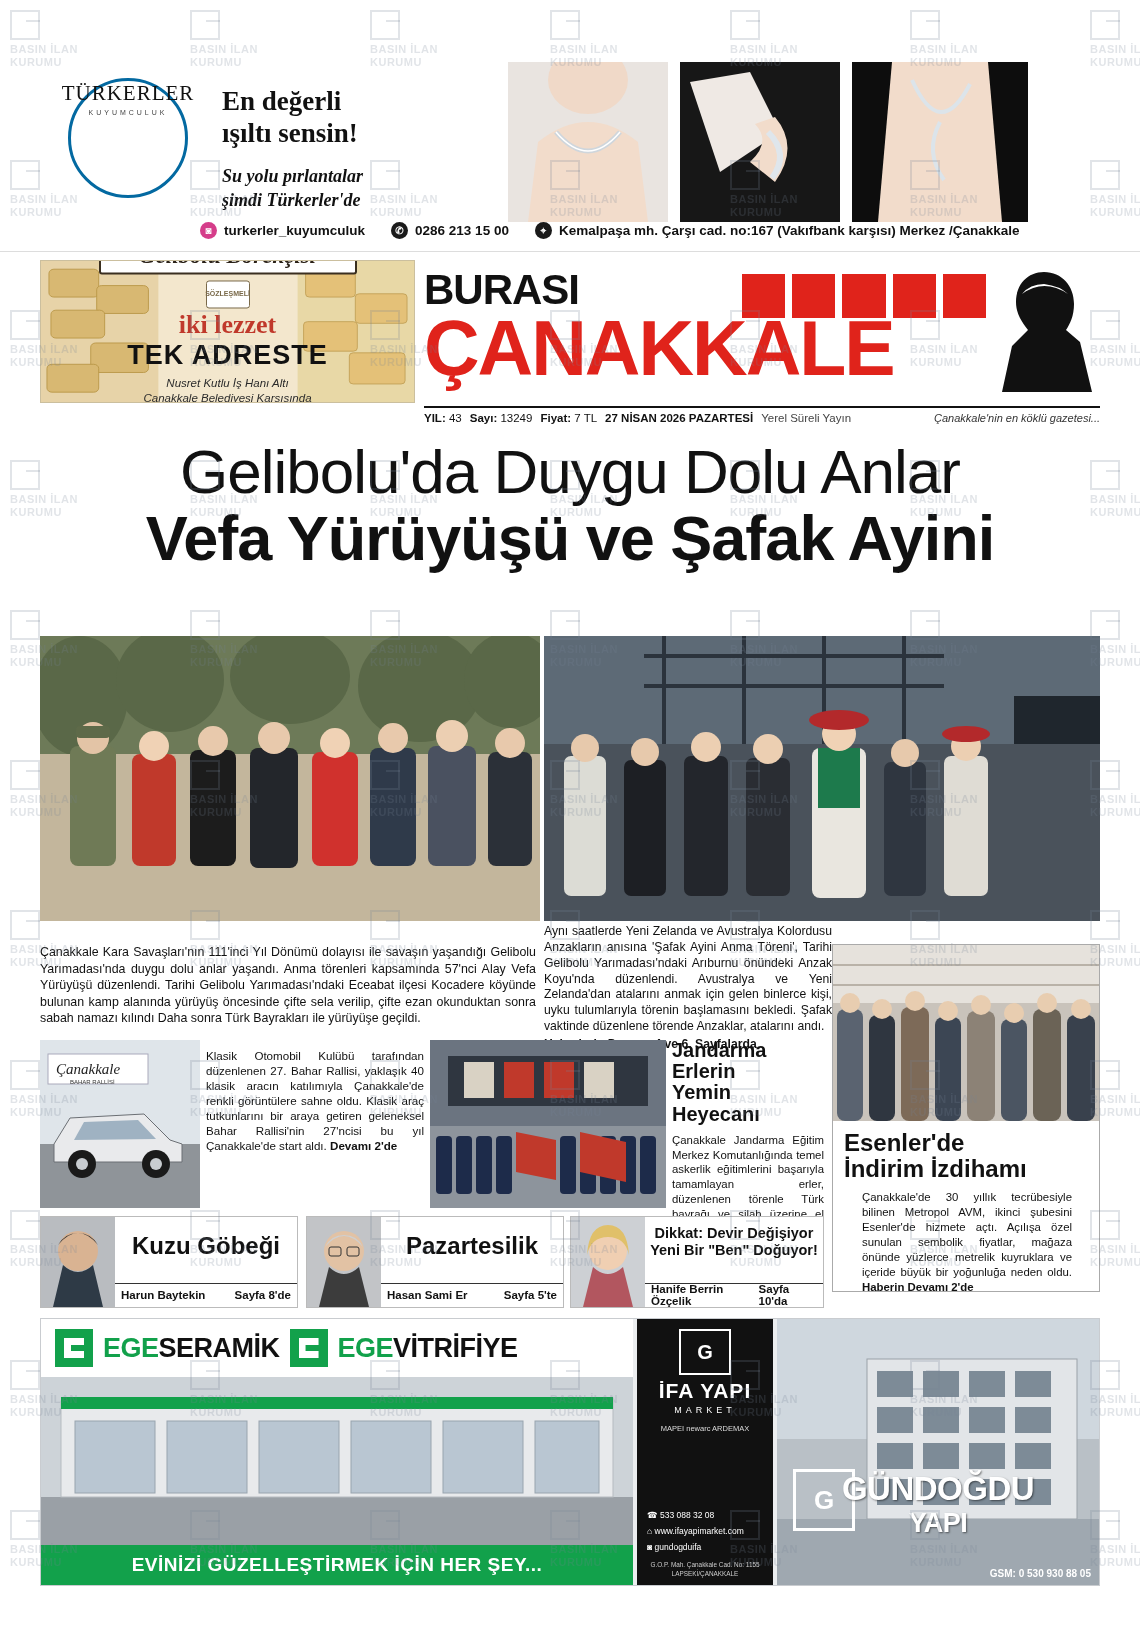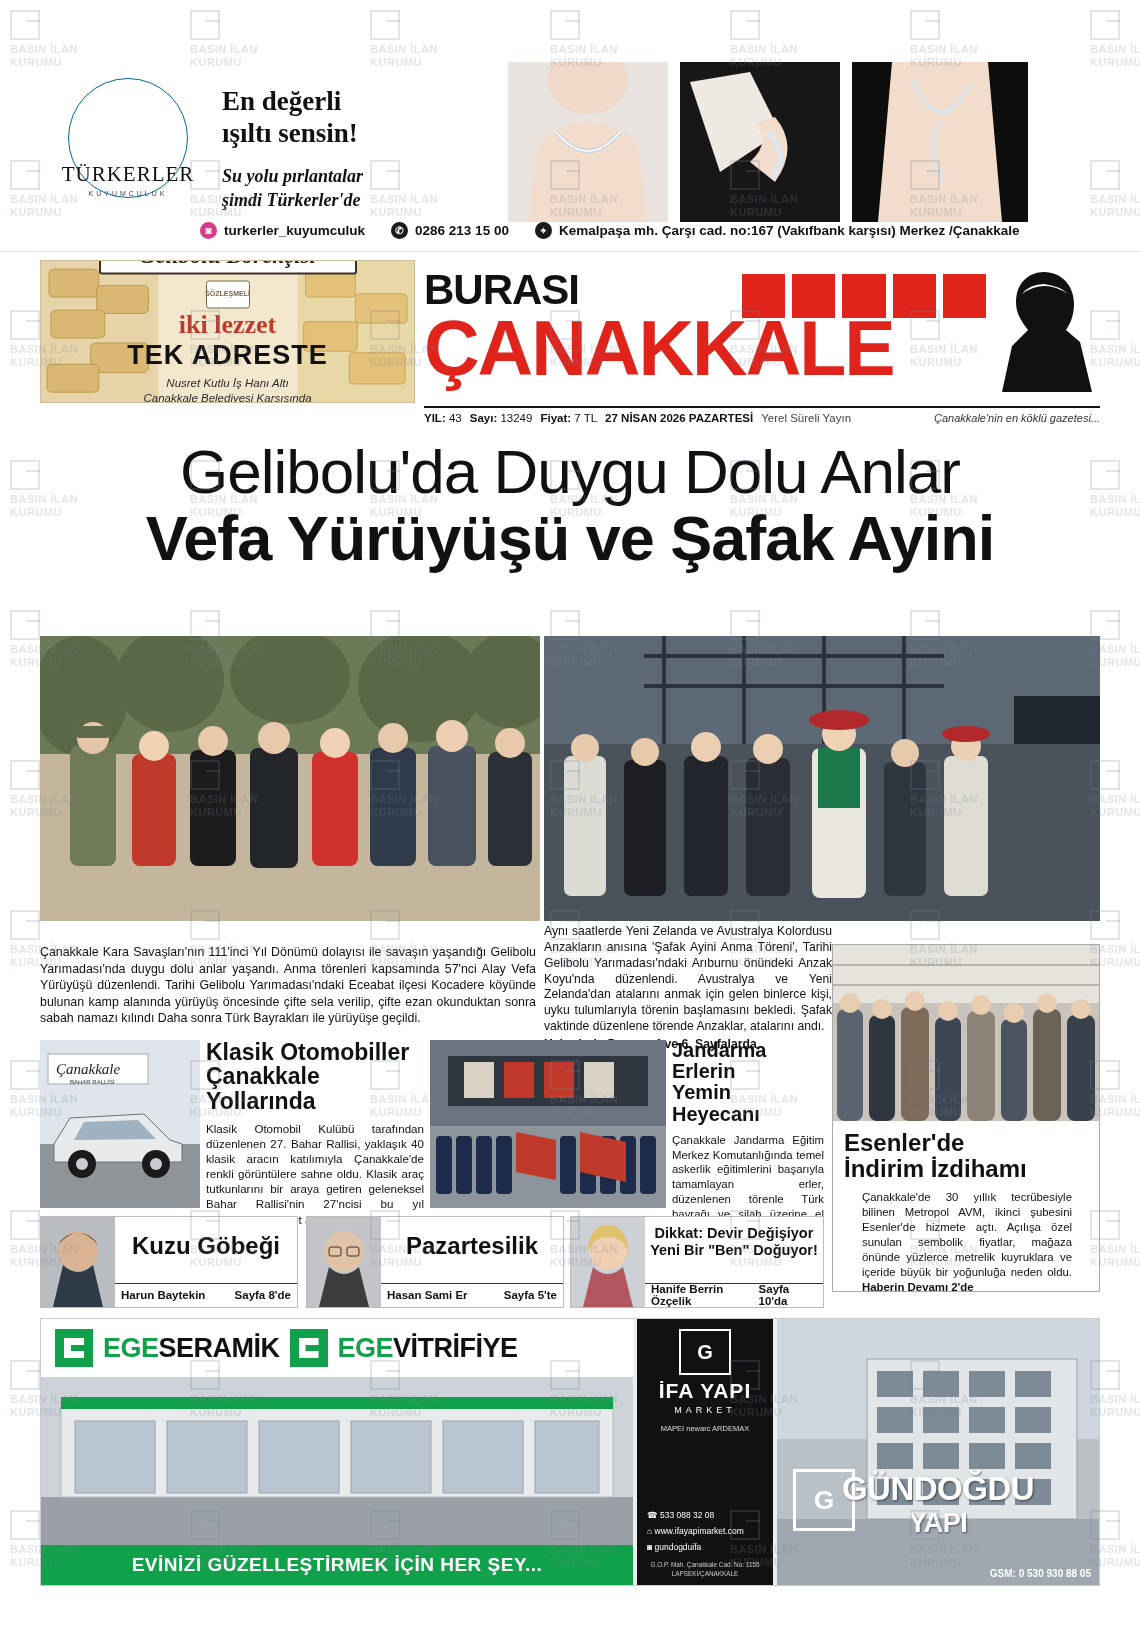--- a/index.html
+++ b/index.html
@@ -31,22 +31,22 @@
     width:14px;height:2px;background:rgba(120,130,150,.22);
   }
 
   
   .topad {
     position:absolute; left:0; top:0; width:1140px; height:252px;
     background:#fff; border-bottom:1px solid #ddd;
   }
   .jewel-logo {
     position:absolute; left:68px; top:78px; width:120px; height:120px;
-    border:1px solid #0369a1; border-radius:50%;
-    display:flex; flex-direction:column; align-items:center; justify-content:flex-end;
+    border:3px solid #0369a1; border-radius:50%;
+    display:flex; flex-direction:column; align-items:center; justify-content:flex-start;
   }
   .jewel-logo .n { font-family:"Liberation Serif",serif; font-size:21px; letter-spacing:1px; }
   .jewel-logo .s { font-size:7px; letter-spacing:3px; margin-top:3px; color:#444;}
   .jewel-text { position:absolute; left:222px; top:85px; width:300px; }
   .jewel-text .l1 { font-family:"Liberation Serif",serif; font-size:27px; font-weight:bold; line-height:1.2; }
   .jewel-text .l2 { font-family:"Liberation Serif",serif; font-size:18px; font-style:italic; font-weight:bold; margin-top:14px; line-height:1.35;}
   .jewel-contact {
     position:absolute; left:200px; top:222px; width:860px;
     display:flex; align-items:center; gap:26px; font-size:13.5px; font-weight:bold;
   }
@@ -449,24 +449,20 @@
       <text x="30" y="44" font-family="Liberation Sans, sans-serif" font-size="6" fill="#333">BAHAR RALLİSİ</text>
       <path d="M14 104 L30 78 L104 74 L130 100 L142 104 L142 122 L14 122 Z" fill="#e9eaec" stroke="#6b6f74"></path>
       <circle cx="42" cy="124" r="14" fill="#1a1a1a"></circle>
         <circle cx="42" cy="124" r="6" fill="#c8ccd0"></circle>
       <circle cx="116" cy="124" r="14" fill="#1a1a1a"></circle>
         <circle cx="116" cy="124" r="6" fill="#c8ccd0"></circle>
       <path d="M34 100 L44 82 L98 80 L116 99 Z" fill="#9fb2c2"></path>
     </svg>
   </div>
   <div class="rally-text">
-    <h3>
-      <span>Klasik Otomobiller</span><br>
-      <span>Çanakkale Yollarında</span>
-    </h3>
     <p>
       <span>Klasik Otomobil Kulübü tarafından düzenlenen 27. Bahar Rallisi, yaklaşık 40 klasik aracın katılımıyla Çanakkale'de renkli görüntülere sahne oldu. Klasik araç tutkunlarını bir araya getiren geleneksel Bahar Rallisi'nin 27'ncisi bu yıl Çanakkale'de start aldı.</span>
       <span class="dev">Devamı 2'de</span>
     </p>
   </div>
 
   <div class="photo jandarma-photo">
     <svg class="ph-inner" viewBox="0 0 236 168" preserveAspectRatio="none">
       <rect width="236" height="168" fill="#9aa3ad"></rect>
       <rect width="236" height="86" fill="#6b7480"></rect>

